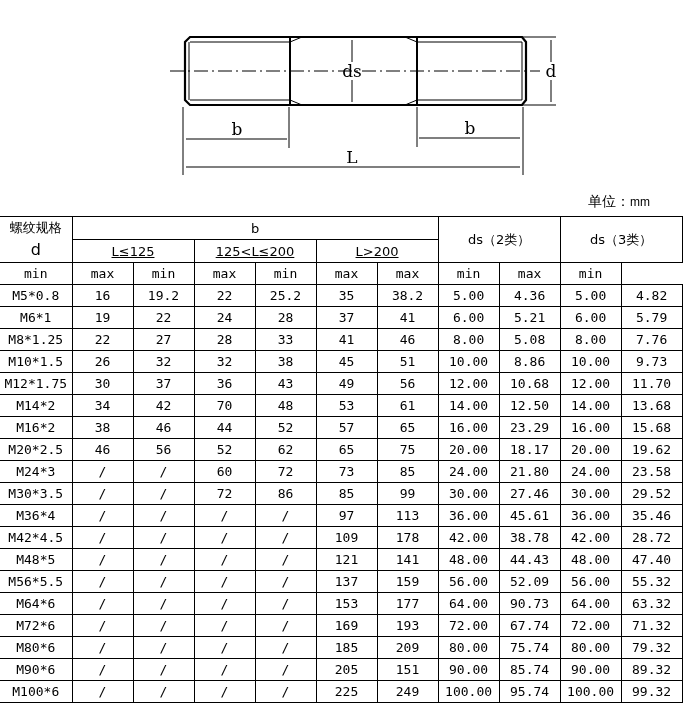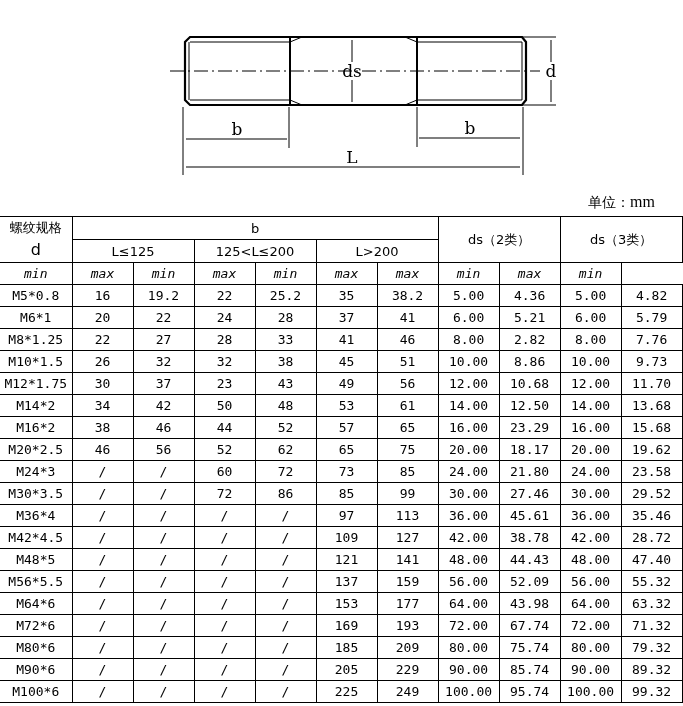--- a/index.html
+++ b/index.html
@@ -1,29 +1,29 @@
 <!DOCTYPE html>
 <html><head>
 <meta charset="utf-8">
 <style>
   html, body { margin: 0; padding: 0; background: #ffffff; }
   body { width: 683px; height: 706px; position: relative; overflow: hidden;
          font-family: "DejaVu Sans Mono", "Liberation Mono", monospace; color: #000; }
   .drawing { position: absolute; left: 0; top: 0; width: 683px; height: 190px; }
   .unit { position: absolute; left: 588px; top: 193px; font-size: 14px;
           font-family: "DejaVu Sans", sans-serif; }
-  .unit .mm { font-family: Liberation Serif, serif; font-size: 16px; }
+  .unit .mm { font-family: Liberation Sans, sans-serif; font-size: 12px; }
   table.spec { position: absolute; left: 0; top: 216px; border-collapse: collapse;
                table-layout: fixed; width: 682px; }
   table.spec td { border: 1px solid #000; text-align: center; padding: 0;
                   font-size: 13px; height: 21px; line-height: 21px; white-space: nowrap; overflow: hidden; }
   table.spec tr td:first-child { border-left: none; }
   .h1 td { height: 26px; line-height: 26px; }
-  .h2 td { height: 21px; line-height: 21px; }
-  .h3 td { height: 22px; line-height: 22px; font-style: italic; }
+  .h2 td { height: 21px; line-height: 21px; text-decoration: underline; }
+  .h3 td { height: 22px; line-height: 22px; }
   .spec-head { font-family: "DejaVu Sans", sans-serif; font-size: 15px; line-height: 22px !important; }
   .big { font-size: 16px; }
   .cn { font-family: "DejaVu Sans", sans-serif; }
 </style>
 </head>
 <body>
 
 <svg class="drawing" viewBox="0 0 683 190" width="683" height="190">
   <g stroke="#000" fill="none">
 
@@ -125,75 +125,75 @@
         <td>25.2</td>
         <td>35</td>
         <td>38.2</td>
         <td>5.00</td>
         <td>4.36</td>
         <td>5.00</td>
         <td>4.82</td>
       </tr>
       <tr>
         <td>M6*1</td>
-        <td>20</td>
+        <td>19</td>
         <td>22</td>
         <td>24</td>
         <td>28</td>
         <td>37</td>
         <td>41</td>
         <td>6.00</td>
         <td>5.21</td>
         <td>6.00</td>
         <td>5.79</td>
       </tr>
       <tr>
         <td>M8*1.25</td>
         <td>22</td>
         <td>27</td>
         <td>28</td>
         <td>33</td>
         <td>41</td>
         <td>46</td>
         <td>8.00</td>
-        <td>2.82</td>
+        <td>5.08</td>
         <td>8.00</td>
         <td>7.76</td>
       </tr>
       <tr>
         <td>M10*1.5</td>
         <td>26</td>
         <td>32</td>
         <td>32</td>
         <td>38</td>
         <td>45</td>
         <td>51</td>
         <td>10.00</td>
         <td>8.86</td>
         <td>10.00</td>
         <td>9.73</td>
       </tr>
       <tr>
         <td>M12*1.75</td>
         <td>30</td>
         <td>37</td>
-        <td>23</td>
+        <td>36</td>
         <td>43</td>
         <td>49</td>
         <td>56</td>
         <td>12.00</td>
         <td>10.68</td>
         <td>12.00</td>
         <td>11.70</td>
       </tr>
       <tr>
         <td>M14*2</td>
         <td>34</td>
         <td>42</td>
-        <td>50</td>
+        <td>70</td>
         <td>48</td>
         <td>53</td>
         <td>61</td>
         <td>14.00</td>
         <td>12.50</td>
         <td>14.00</td>
         <td>13.68</td>
       </tr>
       <tr>
         <td>M16*2</td>
@@ -260,21 +260,21 @@
         <td>36.00</td>
         <td>35.46</td>
       </tr>
       <tr>
         <td>M42*4.5</td>
         <td>/</td>
         <td>/</td>
         <td>/</td>
         <td>/</td>
         <td>109</td>
-        <td>127</td>
+        <td>178</td>
         <td>42.00</td>
         <td>38.78</td>
         <td>42.00</td>
         <td>28.72</td>
       </tr>
       <tr>
         <td>M48*5</td>
         <td>/</td>
         <td>/</td>
         <td>/</td>
@@ -301,21 +301,21 @@
       </tr>
       <tr>
         <td>M64*6</td>
         <td>/</td>
         <td>/</td>
         <td>/</td>
         <td>/</td>
         <td>153</td>
         <td>177</td>
         <td>64.00</td>
-        <td>43.98</td>
+        <td>90.73</td>
         <td>64.00</td>
         <td>63.32</td>
       </tr>
       <tr>
         <td>M72*6</td>
         <td>/</td>
         <td>/</td>
         <td>/</td>
         <td>/</td>
         <td>169</td>
@@ -338,21 +338,21 @@
         <td>80.00</td>
         <td>79.32</td>
       </tr>
       <tr>
         <td>M90*6</td>
         <td>/</td>
         <td>/</td>
         <td>/</td>
         <td>/</td>
         <td>205</td>
-        <td>229</td>
+        <td>151</td>
         <td>90.00</td>
         <td>85.74</td>
         <td>90.00</td>
         <td>89.32</td>
       </tr>
       <tr>
         <td>M100*6</td>
         <td>/</td>
         <td>/</td>
         <td>/</td>

